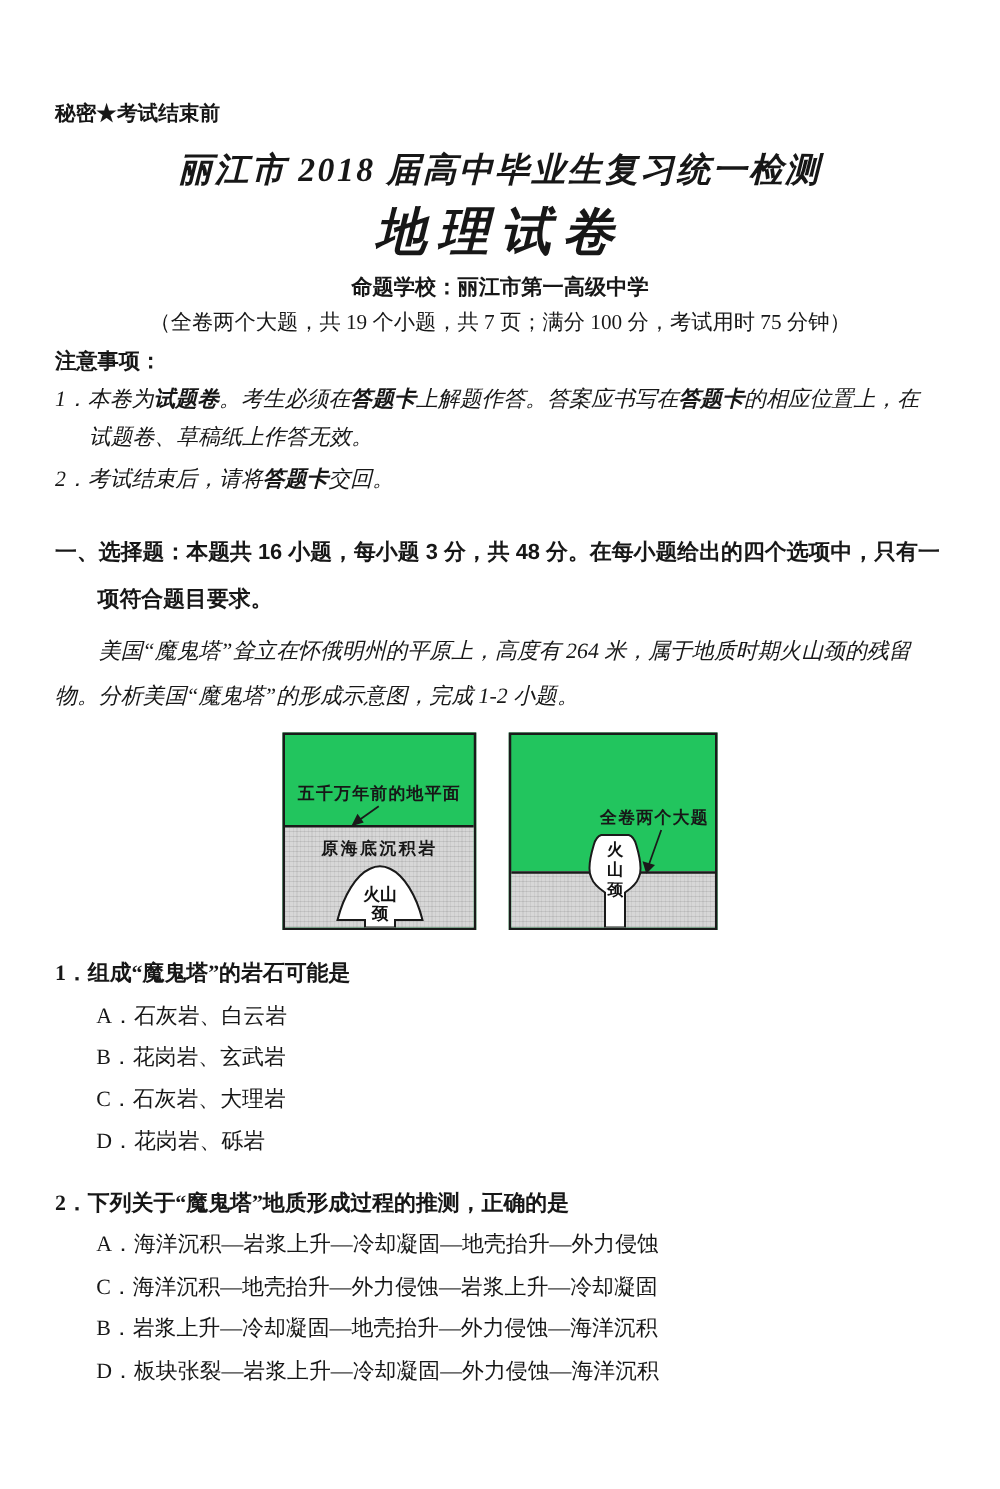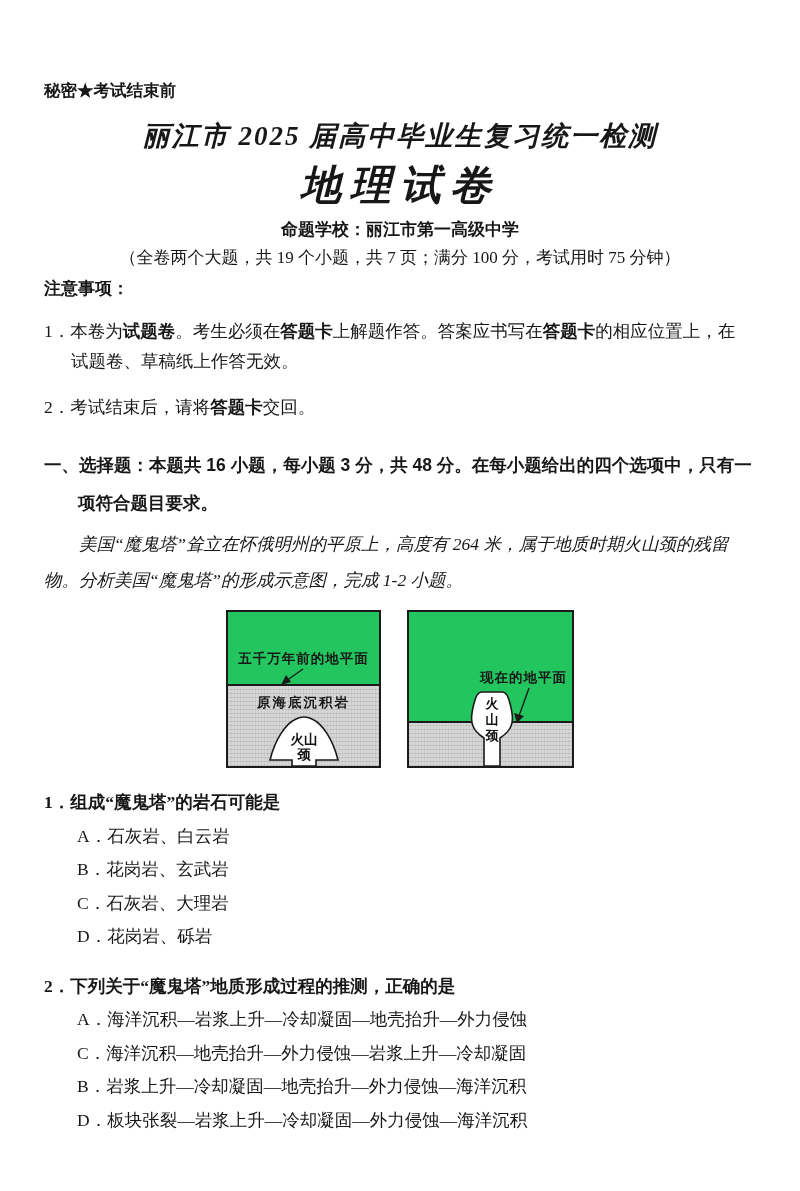--- a/index.html
+++ b/index.html
@@ -25,21 +25,21 @@
   }
   .school{
     margin-top:5px;text-align:center;
     font-family:"Liberation Sans", sans-serif;font-weight:700;font-size:17px;
   }
   .meta{margin-top:5px;text-align:center;font-size:17px;}
   .notice-heading{
     margin:8px 0 0 44px;
     font-family:"Liberation Sans", sans-serif;font-weight:700;font-size:17px;
   }
-  .notice{margin:16px 42px 0 44px;line-height:30px;}
+  .notice{margin:4px 42px 0 44px;line-height:30px;font-style:italic;}
   .notice .cont{margin-left:27px;}
   .section-heading{
     margin:24px 42px 0 44px;line-height:38px;
     font-family:"Liberation Sans", sans-serif;font-weight:700;font-size:17.5px;
   }
   .section-heading .cont{margin-left:34px;}
   .passage{
     margin:4px 42px 0 44px;line-height:36px;font-style:italic;
   }
   .passage .indent{text-indent:2em;}
@@ -85,21 +85,21 @@
   .q-stem{margin-top:1px;font-weight:bold;}
   .q-option{margin-left:33px;}
 </style>
 </head>
 <body>
 
 <div class="page">
 
   <div class="classification">秘密★考试结束前</div>
 
-  <div class="title">丽江市 2025 届高中毕业生复习统一检测</div>
+  <div class="title">丽江市 2018 届高中毕业生复习统一检测</div>
 
   <div class="subject">地理试卷</div>
 
   <div class="school">命题学校：丽江市第一高级中学</div>
 
   <div class="meta">（全卷两个大题，共 19 个小题，共 7 页；满分 100 分，考试用时 75 分钟）</div>
 
   <div class="notice-heading">注意事项：</div>
 
   <div class="notice">
@@ -131,21 +131,21 @@
         <div class="rock-label">原海底沉积岩</div>
       </div>
       <svg class="neck-svg" width="78" height="52">
         <path class="shape" d="M5 46 C10 26 20 10 31 5 Q39 1 47 5 C58 10 68 26 73 46 L51 46 L51 52 L27 52 L27 46 Z"></path>
         <text x="39" y="30" font-size="13.5">火山</text>
         <text x="39" y="45" font-size="13.5">颈</text>
       </svg>
     </div>
 
     <div class="panel panel-right">
-      <div class="surface-label">现在的地平面</div>
+      <div class="surface-label">全卷两个大题</div>
       <svg class="arrow-svg arrow-right" width="26" height="40">
         <line class="arr" x1="20" y1="2" x2="10" y2="30"></line>
         <polygon class="head" points="8,37 15,30 5,27"></polygon>
       </svg>
       <div class="sediment"></div>
       <svg class="neck-svg" width="64" height="76">
         <path class="shape" d="M22 2 L44 2 Q48 3 50 10 C53 20 55 30 52 36 C50 42 44 46 41 48 L41 76 L25 76 L25 48 C22 46 16 42 14 36 C11 30 13 20 16 10 Q18 3 22 2 Z"></path>
         <text x="33" y="18" font-size="13">火</text>
         <text x="33" y="34" font-size="13">山</text>
         <text x="33" y="50" font-size="13">颈</text>

